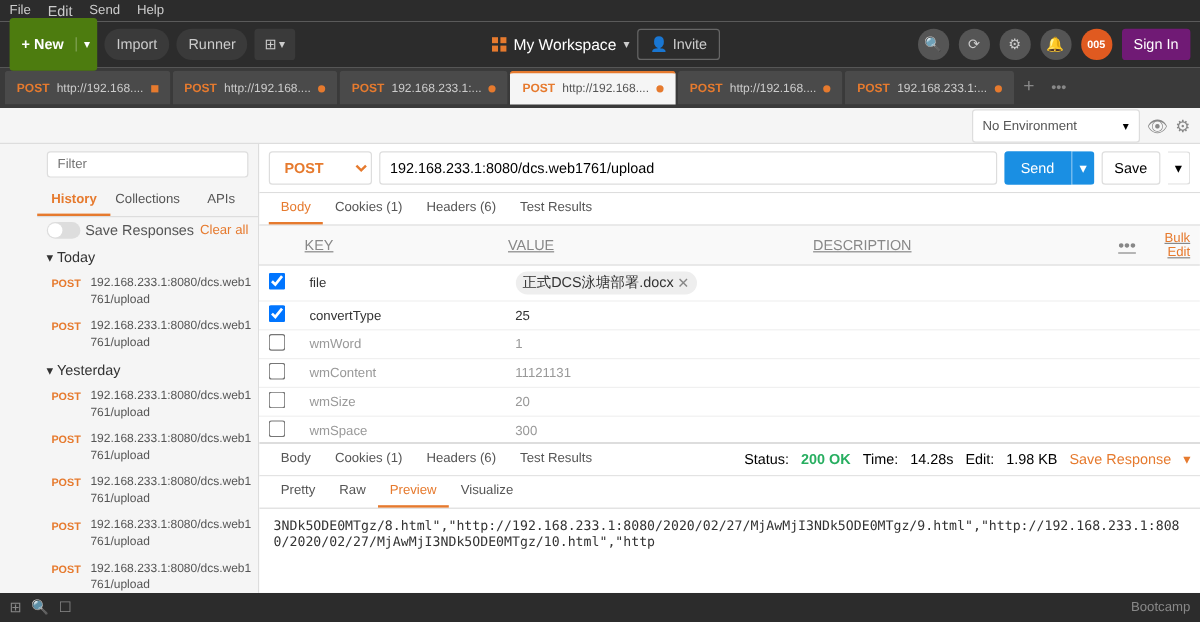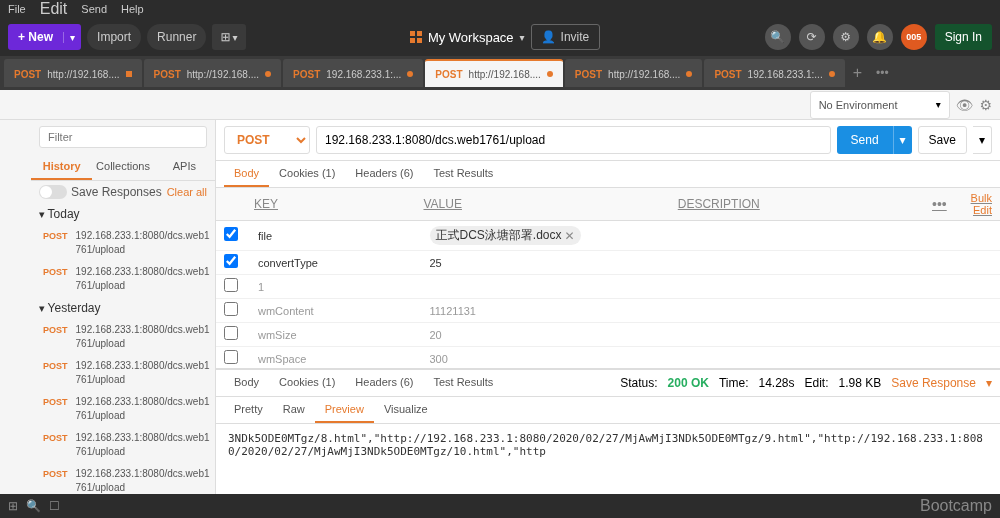--- a/index.html
+++ b/index.html
@@ -8,22 +8,22 @@
     
     .topbar {
       display: flex;
       align-items: center;
       background: #2c2c2c;
       height: 38px;
       padding: 0 8px;
       gap: 6px;
     }
     .new-btn {
-      display: flex; align-items: center; background: #6d28d9; color: white;
-      border: none; border-radius: 3px; height: 26px; cursor: pointer;
+      display: flex; align-items: center; background: #4d7c0f; color: white;
+      border: none; border-radius: 3px; height: 44px; cursor: pointer;
     }
     .new-btn-main { padding: 0 10px; font-size: 12px; font-weight: bold; }
     .new-btn-arrow { padding: 0 6px; border-left: 1px solid rgba(255,255,255,0.3); font-size: 10px; }
     .import-btn, .runner-btn {
       background: #3a3a3a; color: #ccc; border: none; border-radius: 13px;
       padding: 0 10px; height: 26px; cursor: pointer;
     }
     .icon-btn {
       background: #3a3a3a; color: #ccc; border: none; border-radius: 3px;
       padding: 0 8px; height: 26px; cursor: pointer; display: flex; align-items: center;
@@ -34,21 +34,21 @@
     .invite-btn {
       background: transparent; color: #ccc; border: 1px solid #666; border-radius: 3px;
       padding: 0 10px; height: 26px; cursor: pointer; display: flex; align-items: center; gap: 4px;
     }
     .topbar-right { display: flex; align-items: center; gap: 8px; }
     .icon-circle {
       width: 26px; height: 26px; border-radius: 50%; background: #555;
       display: flex; align-items: center; justify-content: center; color: #ccc; cursor: pointer;
     }
     .avatar { width: 26px; height: 26px; border-radius: 50%; background: #e05a20; display: flex; align-items: center; justify-content: center; color: white; font-size: 10px; font-weight: bold; }
-    .signin-btn { background: #14532d; color: white; border: none; border-radius: 3px; padding: 0 10px; height: 26px; cursor: pointer; text-align: center; }
+    .signin-btn { background: #701a75; color: white; border: none; border-radius: 3px; padding: 0 10px; height: 26px; cursor: pointer; text-align: center; }
 
     
     .tabs-bar {
       display: flex; align-items: center; background: #3a3a3a; height: 34px;
       padding: 0 4px; gap: 2px; overflow: hidden;
     }
     .tab {
       display: flex; align-items: center; height: 28px; padding: 0 10px;
       background: #4a4a4a; color: #ccc; border-radius: 3px 3px 0 0;
       cursor: pointer; gap: 6px; white-space: nowrap; font-size: 11px; min-width: 0;
@@ -131,33 +131,33 @@
     .response-tab { padding: 6px 10px; cursor: pointer; color: #555; font-size: 11px; border-bottom: 2px solid transparent; }
     .response-tab.active { color: #e67a2e; border-bottom: 2px solid #e67a2e; }
     .response-status { margin-left: auto; display: flex; align-items: flex-end; gap: 10px; font-size: 11px; padding: 4px 0; }
     .status-ok { color: #27ae60; font-weight: bold; }
     .save-response { color: #e67a2e; cursor: pointer; }
     .response-body { padding: 8px 12px; font-size: 11px; color: #333; font-family: monospace; overflow: auto; height: 70px; word-break: break-all; }
 
     
     .bottom-bar { display: flex; align-items: center; background: #2c2c2c; height: 24px; padding: 0 8px; gap: 8px; position: absolute; bottom: 0; width: 100%; }
     .bottom-icon { color: #888; font-size: 12px; cursor: pointer; }
-    .bootcamp { color: #888; font-size: 16px; margin-left: auto; }
+    .bootcamp { color: #888; font-size: 11px; margin-left: auto; }
 
     
     .toggle { position: relative; display: inline-flex; align-items: center; gap: 4px; }
     .toggle-track { width: 28px; height: 14px; background: #ddd; border-radius: 7px; cursor: pointer; position: relative; }
     .toggle-thumb { position: absolute; width: 12px; height: 12px; background: white; border-radius: 50%; top: 1px; left: 1px; transition: left 0.2s; }
   </style>
 </head>
 <body>
 
 <div style="background:#2c2c2c; height:18px; display:flex; align-items:center; padding:0 8px; gap:14px;">
   <span style="color:#ccc; font-size:11px; cursor:pointer;">File</span>
-  <span style="color:#ccc; font-size:16px; cursor:pointer;">Edit</span>
+  <span style="color:#ccc; font-size:12px; cursor:pointer;">Edit</span>
   <span style="color:#ccc; font-size:11px; cursor:pointer;">Send</span>
   <span style="color:#ccc; font-size:11px; cursor:pointer;">Help</span>
 </div>
 
 <div class="topbar" style="height:38px;">
   <button class="new-btn">
     <span class="new-btn-main">+ New</span>
     <span class="new-btn-arrow">▾</span>
   </button>
   <button class="import-btn">Import</button>
@@ -358,20 +358,21 @@
       <div class="params-row">
         <div class="col-check"><input type="checkbox" class="checkbox" checked="" style=""></div>
         <div class="param-key col-key">convertType</div>
         <div class="param-value col-value">25</div>
         <div class="param-desc col-desc"></div>
         <div class="col-actions"></div>
       </div>
 
       <div class="params-row">
         <div class="col-check"><input type="checkbox" class="checkbox" style=""></div>
+        <div class="param-key col-key" style="color:#999;">wmWord</div>
         <div class="param-value col-value" style="color:#999;">1</div>
         <div class="param-desc col-desc"></div>
         <div class="col-actions"></div>
       </div>
 
       <div class="params-row">
         <div class="col-check"><input type="checkbox" class="checkbox" style=""></div>
         <div class="param-key col-key" style="color:#999;">wmContent</div>
         <div class="param-value col-value" style="color:#999;">11121131</div>
         <div class="param-desc col-desc"></div>

